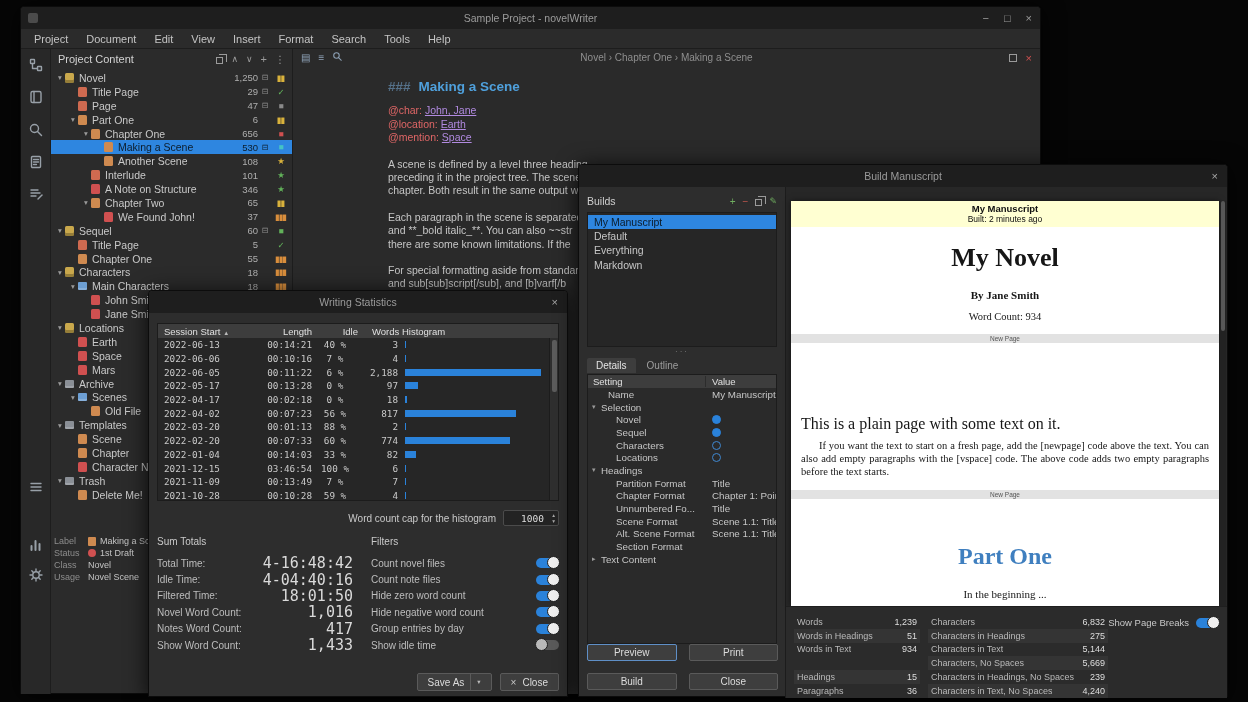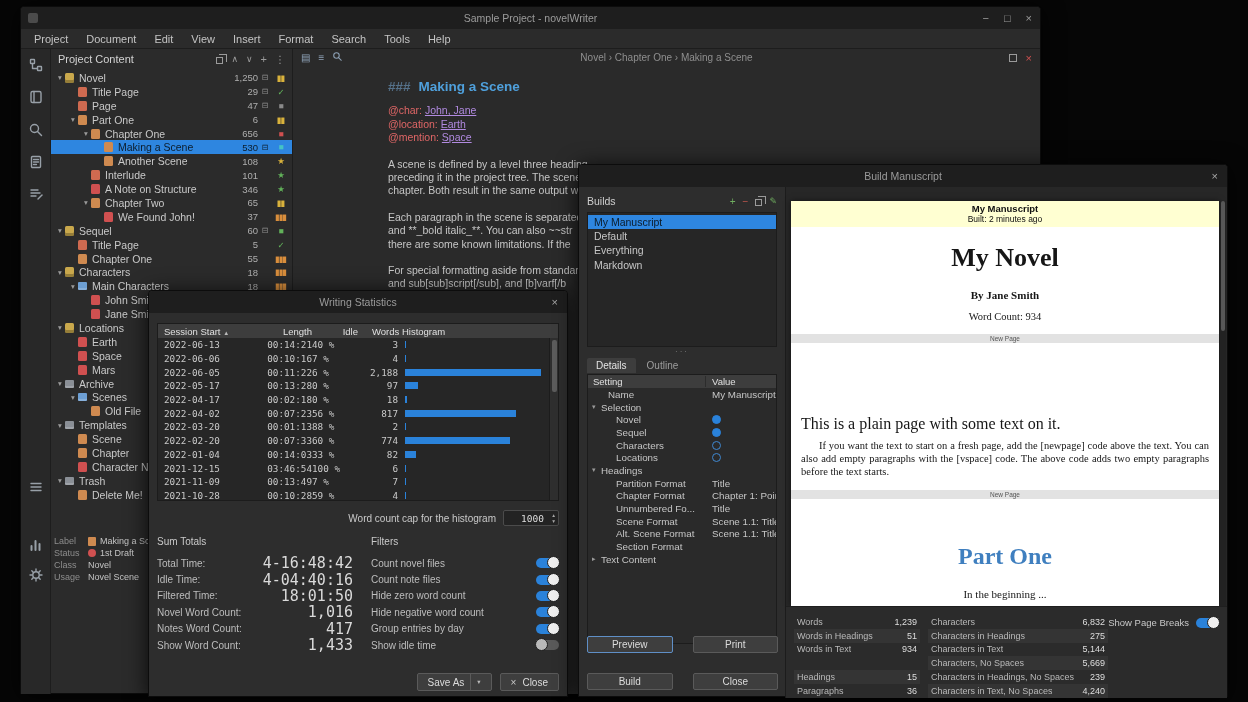--- a/index.html
+++ b/index.html
@@ -62,21 +62,21 @@
 .st-header{display:flex;height:14px;background:#3d3d3d;font-size:9.5px;color:#e0e0e0;align-items:center}
 .sh-date{width:92px;padding-left:6px}
 .sh-len{width:62px;text-align:right}
 .sh-idle{width:46px;text-align:right}
 .sh-words{flex:1;padding-left:14px}
 .sort{font-size:7px;margin-left:4px;color:#bbb}
 .st-rows{position:absolute;top:14px;left:0;right:9px;bottom:0;overflow:hidden}
 .st-row{display:flex;align-items:center;height:13.7px;font-family:"DejaVu Sans Mono",monospace;font-size:9.3px;color:#c9c9c9}
 .st-date{width:92px;padding-left:6px}
 .st-len{width:62px;text-align:right}
-.st-idle{width:46px;text-align:left}
+.st-idle{width:46px;text-align:center}
 .st-words{width:40px;text-align:right}
 .st-barbox{flex:1;margin:0 8px 0 7px;height:7px}
 .st-bar{display:block;height:7px}
 .st-scroll{position:absolute;top:14px;right:0;bottom:0;width:9px;background:#2f2f2f;border-left:1px solid #1c1c1c}
 .st-thumb{position:absolute;top:2px;left:2px;width:5px;height:52px;background:#5c5c5c;border-radius:2px}
 .cap-row{display:flex;justify-content:flex-end;align-items:center;margin-top:9px;font-size:10px;color:#c9c9c9;gap:7px}
 .spinbox{width:56px;height:16px;background:#232323;border:1px solid #4b4b4b;border-radius:2px;display:flex;align-items:center;position:relative}
 .spin-val{flex:1;text-align:right;padding-right:14px;font-size:9.5px;font-family:"DejaVu Sans Mono",monospace;color:#ddd}
 .spin-arrows{position:absolute;right:3px;top:1px;display:flex;flex-direction:column;font-size:5.5px;color:#aaa;line-height:6px}
 .groups{display:flex;margin-top:10px}
@@ -115,21 +115,21 @@
 .set-table{border:1px solid #1c1c1c;background:#2a2a2a;height:270px}
 .set-header{display:flex;height:13px;background:#3d3d3d;font-size:9.5px;color:#e0e0e0;align-items:center}
 .set-header .sc1{width:118px;padding-left:5px;border-right:1px solid #2c2c2c}
 .set-header .sc2{flex:1;padding-left:6px}
 .set-row{display:flex;height:12.7px;align-items:center;font-size:9.8px;color:#c6c6c6}
 .set-label{width:118px;white-space:nowrap;overflow:hidden;display:flex;align-items:center;flex:none}
 .set-arrow{font-size:7px;color:#9a9a9a;width:9px;flex:none}
 .set-value{flex:1;padding-left:6px;white-space:nowrap;overflow:hidden;display:flex;align-items:center}
 .radio{width:9px;height:9px;border-radius:50%;border:1px solid #3f87cf;flex:none}
 .radio.on{background:#2a82da;border-color:#2a82da}
-.build-buttons{position:absolute;left:8px;bottom:8px;width:191px;display:grid;grid-template-columns:1fr 1fr;gap:20px}
+.build-buttons{position:absolute;left:8px;bottom:8px;width:191px;display:grid;grid-template-columns:1fr 1fr;gap:12px}
 .build-buttons .btn{justify-content:center;height:17px}
 .b-right{flex:1;position:relative;background:#272727}
 .preview-doc{position:absolute;left:5px;top:14px;width:428px;height:405px;background:#ffffff;overflow:hidden;box-shadow:0 0 6px rgba(0,0,0,.55)}
 .pv-banner{height:26px;background:#ffffd2;text-align:center;color:#111;padding-top:2px}
 .pv-banner .t1{font-size:9.5px;font-weight:bold}
 .pv-banner .t2{font-size:8.5px}
 .pv-content{font-family:"Liberation Serif",serif;color:#161616;text-align:center}
 .pv-title{font-size:26px;font-weight:bold;margin-top:16px}
 .pv-byline{font-size:11px;font-weight:bold;margin-top:16px}
 .pv-par,.pv-wc{font-size:10.5px;margin-top:10px}

